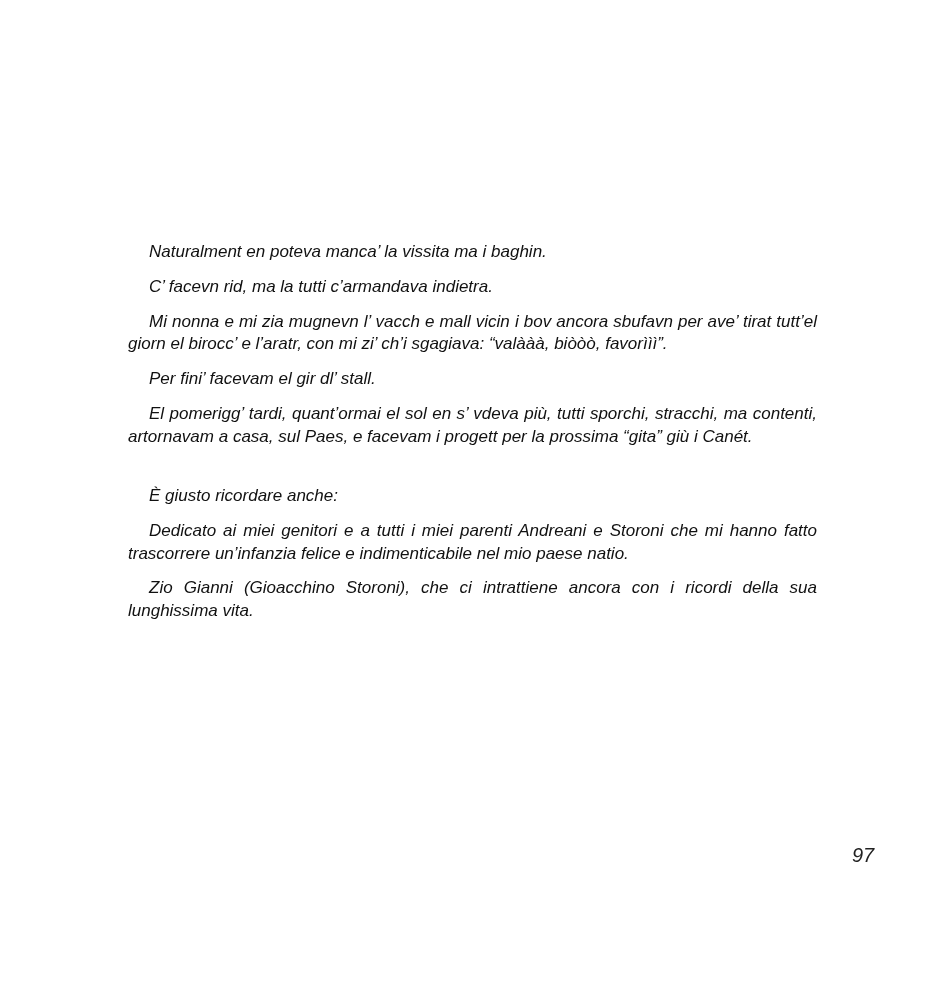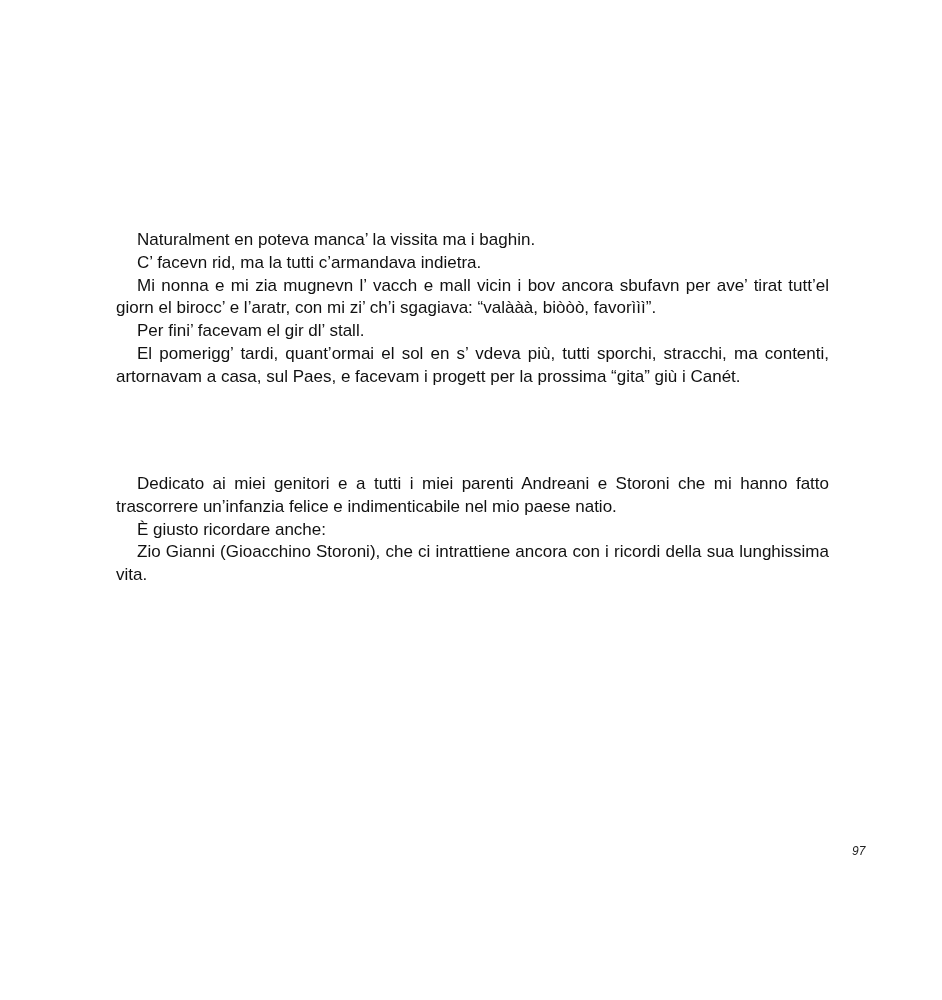--- a/index.html
+++ b/index.html
@@ -22,50 +22,51 @@
     }
     .text-block {
       position: absolute;
       left: 116px;
       width: 713px;
       font-size: 17px;
       line-height: 22.8px;
       text-align: justify;
     }
     .text-block p {
-      margin: 0;
+      margin: 12px;
       text-indent: 21px;
+      font-style: italic;
     }
     #block-1 { top: 229px; }
     #block-2 { top: 427px; }
     #block-3 { top: 473px; }
     .page-number {
       position: absolute;
       left: 852px;
       top: 844px;
-      font-size: 12px;
+      font-size: 20px;
       font-style: italic;
       color: #222222;
     }
   </style>
 </head>
 <body>
 
 <div class="page">
 
   <div class="text-block" id="block-1">
     <p>Naturalment en poteva manca’ la vissita ma i baghin.</p>
     <p>C’ facevn rid, ma la tutti c’armandava indietra.</p>
     <p>Mi nonna e mi zia mugnevn l’ vacch e mall vicin i bov ancora sbufavn per ave’ tirat tutt’el giorn el birocc’ e l’aratr, con mi zi’ ch’i sgagiava: “valààà, biòòò, favorììì”.</p>
     <p>Per fini’ facevam el gir dl’ stall.</p>
     <p>El pomerigg’ tardi, quant’ormai el sol en s’ vdeva più, tutti sporchi, stracchi, ma contenti, artornavam a casa, sul Paes, e facevam i progett per la prossima “gita” giù i Canét.</p>
   </div>
 
 
   <div class="text-block" id="block-3">
+    <p>È giusto ricordare anche:</p>
     <p>Dedicato ai miei genitori e a tutti i miei parenti Andreani e Storoni che mi hanno fatto trascorrere un’infanzia felice e indimenticabile nel mio paese natio.</p>
-    <p>È giusto ricordare anche:</p>
     <p>Zio Gianni (Gioacchino Storoni), che ci intrattiene ancora con i ricordi della sua lunghissima vita.</p>
   </div>
 
   <div class="page-number">97</div>
 
 </div>
 
 </body></html>

